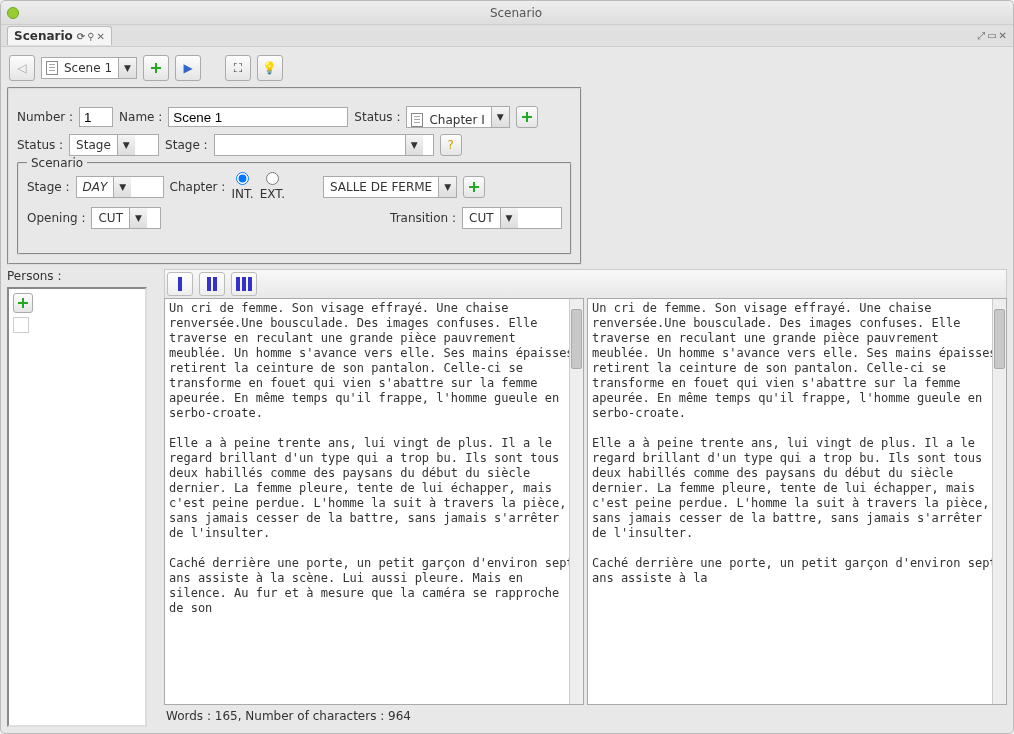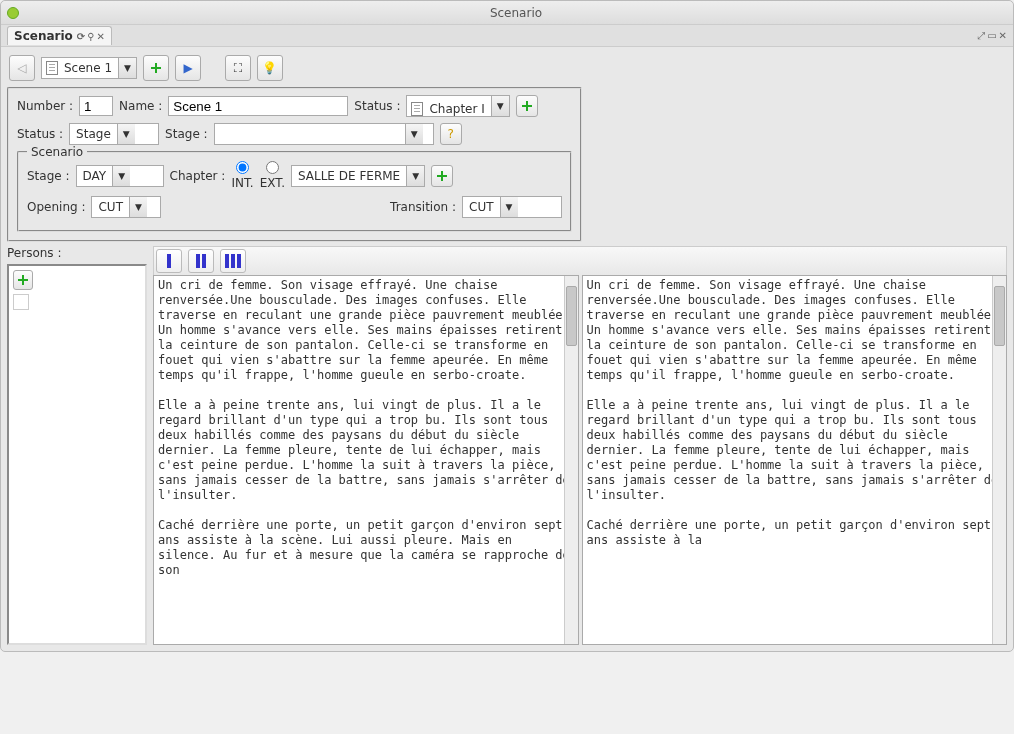--- a/index.html
+++ b/index.html
@@ -1,18 +1,18 @@
 <!DOCTYPE html>
 <html><head>
 <meta charset="utf-8">
 <style>
 * { box-sizing: border-box; margin: 0; padding: 0; }
 body { font-family: "DejaVu Sans", Arial, sans-serif; font-size: 12px; background: #f0f0f0; color: #333; }
 
-.window { width: 1014px; height: 652px; background: #e8e8e8; border: 1px solid #bbb; border-radius: 5px; display: flex; flex-direction: column; }
+.window { width: 1014px; height: 734px; background: #e8e8e8; border: 1px solid #bbb; border-radius: 5px; display: flex; flex-direction: column; }
 
 .titlebar { height: 24px; background: linear-gradient(#eee,#ddd); border-bottom: 1px solid #ccc; display: flex; align-items: center; padding: 0 6px; border-radius: 5px 5px 0 0; }
 .titlebar .close-dot { width: 12px; height: 12px; border-radius: 50%; background: #9c3; border:1px solid #6a2; margin-right: 6px; }
 .titlebar .title { flex:1; text-align: center; font-weight: 500; color: #555; }
 
 .tabbar { height: 22px; display:flex; align-items:center; padding-left:6px; background:#e0e0e0; border-bottom:1px solid #ccc; }
 .tab { display:flex; align-items:center; background:#f5f5f5; border:1px solid #bbb; border-bottom:none; border-radius:3px 3px 0 0; padding:2px 6px; font-weight:bold; }
 .tab-icons { display:flex; gap:2px; margin-left:4px; }
 .tab-icons span { font-size:10px; color:#666; cursor:pointer; }
 .tabbar-right { margin-left:auto; margin-right:6px; display:flex; gap:2px; }
@@ -20,31 +20,31 @@
 
 .content { flex:1; padding:6px; display:flex; flex-direction:column; gap:4px; }
 
 .toolbar { display:flex; align-items:center; gap:6px; padding:2px; }
 .tb-btn { width:26px; height:26px; border:1px solid #aaa; background:linear-gradient(#fdfdfd,#e5e5e5); border-radius:3px; display:flex; align-items:center; justify-content:center; cursor:pointer; }
 
 .combo { display:flex; align-items:center; border:1px solid #aaa; background:#fff; height:22px; }
 .combo .combo-text { padding:0 6px; background:#fff; }
 .combo .combo-arrow { width:18px; height:100%; background:linear-gradient(#f5f5f5,#ddd); border-left:1px solid #aaa; display:flex; align-items:center; justify-content:center; font-size:9px; }
 
-.panel { border:2px groove #ddd; border-radius:2px; padding:6px 8px 8px; background:#e8e8e8; }
+.panel { border:2px groove #ddd; border-radius:2px; padding:17px 8px 8px; background:#e8e8e8; }
 .panel.scenario-panel { width:575px; }
 .panel .row { display:flex; align-items:center; gap:6px; margin-bottom:6px; }
-.panel .row:last-child { margin-bottom:4px; }
+.panel .row:last-child { margin-bottom:16px; }
 .panel label { white-space:nowrap; }
 .panel input[type="text"] { border:1px solid #aaa; background:#fff; height:20px; padding:0 4px; }
 
 .fieldset { border:2px groove #ddd; border-radius:2px; padding:8px; margin-top:2px; position:relative; }
 .fieldset .legend { position:absolute; top:-8px; left:8px; background:#e8e8e8; padding:0 4px; font-size:12px; }
 
-.lower { display:flex; gap:6px; flex:1; min-height:0; }
+.lower { display:flex; gap:17px; flex:1; min-height:0; }
 .persons { width:140px; display:flex; flex-direction:column; }
 .persons-label { margin-bottom:4px; }
 .persons-box { flex:1; border:2px inset #ddd; background:#fff; padding:4px; display:flex; flex-direction:column; gap:4px; align-items:flex-start; }
 
 .editor-col { flex:1; display:flex; flex-direction:column; min-width:0; }
 .editor-toolbar { display:flex; gap:6px; padding:2px; background:linear-gradient(#f8f8f8,#e8e8e8); border:1px solid #ccc; border-bottom:none; }
 .col-btn { width:26px; height:24px; border:1px solid #bbb; background:linear-gradient(#fff,#eee); border-radius:3px; display:flex; align-items:center; justify-content:center; gap:2px; cursor:pointer; }
 .bar { width:4px; height:14px; background:#33c; }
 
 .editor-panes { flex:1; display:flex; min-height:0; }
@@ -142,34 +142,34 @@
           <div class="combo-text" style="min-width:190px;"></div>
           <div class="combo-arrow">▼</div>
         </div>
         <div class="tb-btn" style="width:22px;height:22px;color:#c90;">?</div>
       </div>
 
       <div class="fieldset">
         <div class="legend">Scenario</div>
         <div class="row">
           <label>Stage :</label>
-          <div class="combo" style="min-width:88px;">
+          <div class="combo" style="min-width:88px;font-style:italic;">
             <div class="combo-text">DAY</div>
             <div class="combo-arrow">▼</div>
           </div>
           <label>Chapter :</label>
           <label class="radio-label">
               <input type="radio" name="loc" checked="" style="">
               <span>INT.</span>
             </label>
           <label class="radio-label">
               <input type="radio" name="loc" style="">
               <span>EXT.</span>
             </label>
-          <div class="combo" style="min-width:122px;">
+          <div class="combo" style="min-width:122px;margin-left:32px;">
             <div class="combo-text">SALLE DE FERME</div>
             <div class="combo-arrow">▼</div>
           </div>
           <div class="tb-btn" style="width:22px;height:22px;">
               <div class="plus-icon"></div>
             </div>
         </div>
         <div class="row">
           <label>Opening :</label>
           <div class="combo" style="min-width:70px;">
@@ -227,18 +227,19 @@
             <div class="editor-text">Un cri de femme. Son visage effrayé. Une chaise renversée.Une bousculade. Des images confuses. Elle traverse en reculant une grande pièce pauvrement meublée. Un homme s'avance vers elle. Ses mains épaisses retirent la ceinture de son pantalon. Celle-ci se transforme en fouet qui vien s'abattre sur la femme apeurée. En même temps qu'il frappe, l'homme gueule en serbo-croate.
 
 Elle a à peine trente ans, lui vingt de plus. Il a le regard brillant d'un type qui a trop bu. Ils sont tous deux habillés comme des paysans du début du siècle dernier. La femme pleure, tente de lui échapper, mais c'est peine perdue. L'homme la suit à travers la pièce, sans jamais cesser de la battre, sans jamais s'arrêter de l'insulter.
 
 Caché derrière une porte, un petit garçon d'environ sept ans assiste à la</div>
             <div class="scrollbar-fake">
                 <div class="thumb"></div>
               </div>
           </div>
         </div>
+        <div class="stats">Words : 165, Number of characters : 964</div>
       </div>
 
     </div>
 
   </div>
 </div>
 
 </body></html>

